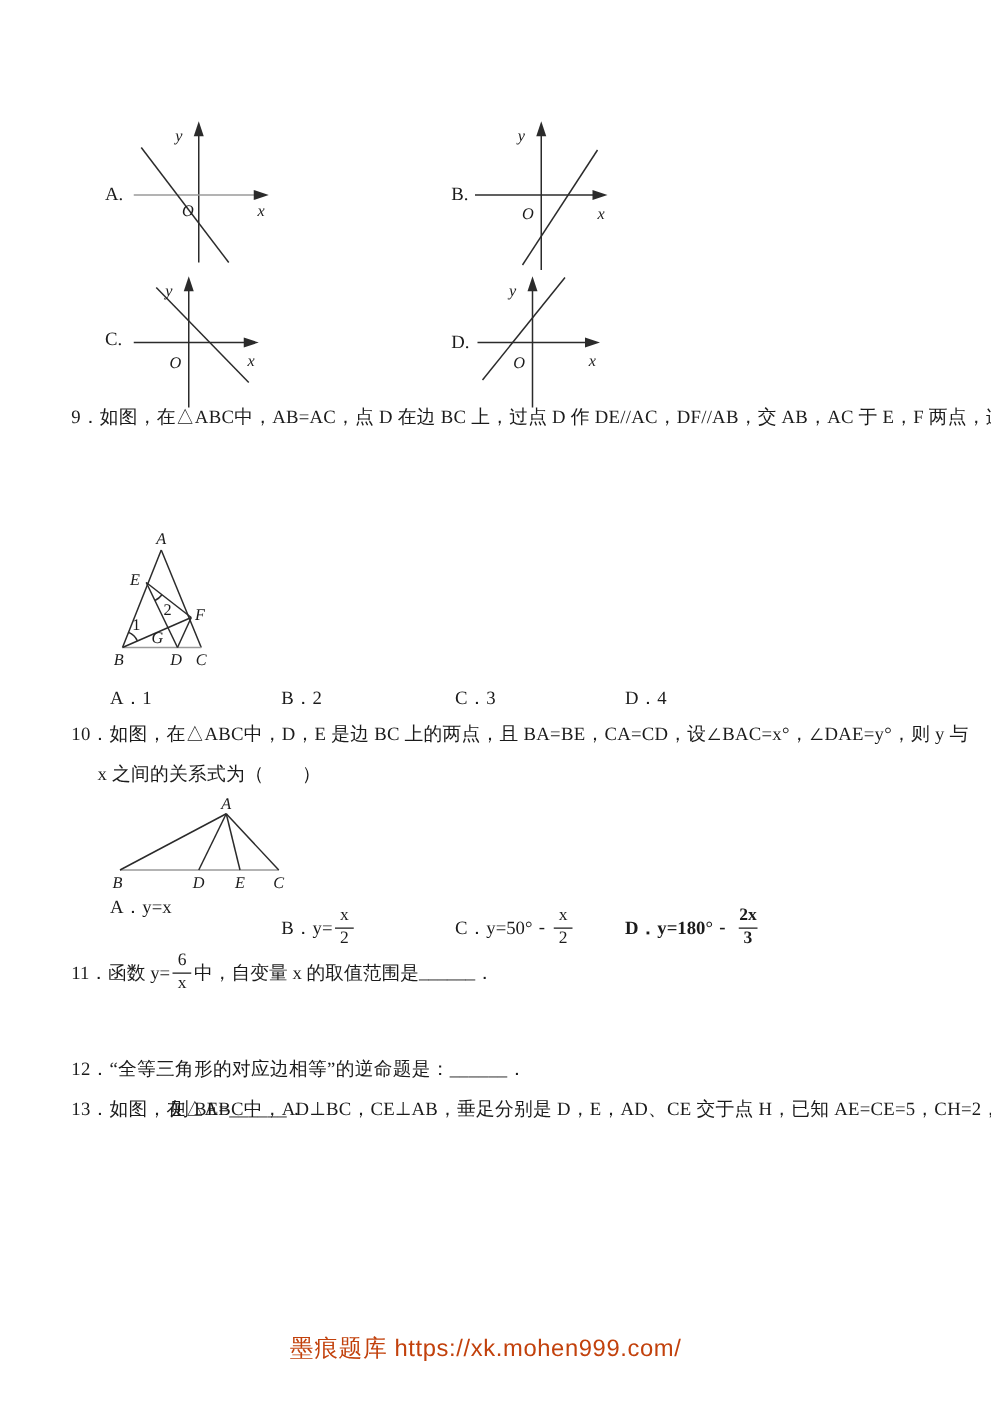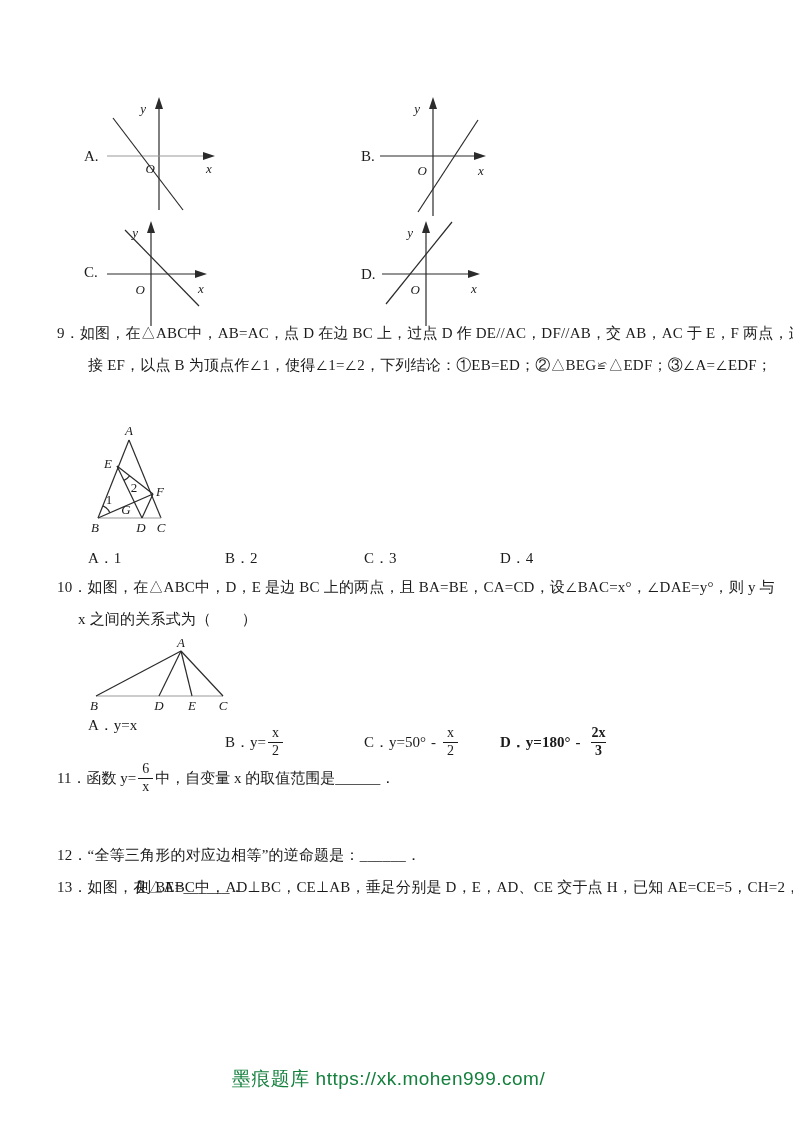--- a/index.html
+++ b/index.html
@@ -17,21 +17,21 @@
   .fig text { font-family:"Liberation Serif", serif; font-style:italic; font-size:13px; fill:#1b1b1b; }
   .fig text.upright { font-style:normal; }
   .optrow { position:absolute; font-size:15px; white-space:nowrap; }
   .fracopt { position:absolute; display:flex; align-items:center; height:42px; font-size:15px; white-space:nowrap; }
   .minus { margin:0 5px; }
   .frac { display:inline-flex; flex-direction:column; align-items:center; line-height:1.15; font-size:14px; margin:0 2px; }
   .frac .den { border-top:1.2px solid #1b1b1b; padding:0 4px; }
   .frac .num { padding:0 4px; }
   .footer {
     position:absolute; left:0; right:16px; top:1066px; text-align:center;
-    font-family:"Liberation Sans", sans-serif; font-size:19px; color:#15803d; letter-spacing:.5px;
+    font-family:"Liberation Sans", sans-serif; font-size:19px; color:#c2410c; letter-spacing:.5px;
   }
 </style>
 </head>
 <body>
 
 <div class="page">
 
   <span class="graph-letter" style="left:84px;top:148px;">A.</span>
   <svg class="fig" style="left:95px;top:90px;" width="125" height="135">
     <line x1="64" y1="16" x2="64" y2="120"></line>
@@ -74,21 +74,20 @@
     <polygon points="58,5 54,17 62,17"></polygon>
     <line x1="14" y1="58" x2="102" y2="58"></line>
     <polygon points="112,58 100,54 100,62"></polygon>
     <line x1="18" y1="88" x2="84" y2="6"></line>
     <text x="45" y="21" text-anchor="end">y</text>
     <text x="103" y="77">x</text>
     <text x="52" y="78" text-anchor="end">O</text>
   </svg>
 
   <div class="tline" style="left:57px;top:324px;">9．如图，在△ABC中，AB=AC，点 D 在边 BC 上，过点 D 作 DE//AC，DF//AB，交 AB，AC 于 E，F 两点，连</div>
-  <div class="tline" style="left:88px;top:356px;">接 EF，以点 B 为顶点作∠1，使得∠1=∠2，下列结论：①EB=ED；②△BEG≌△EDF；③∠A=∠EDF；</div>
 
   <svg class="fig" style="left:78px;top:424px;" width="100" height="115">
     <line x1="51" y1="16" x2="20" y2="94"></line>
     <line x1="51" y1="16" x2="83" y2="94"></line>
     <line class="grayline" x1="20" y1="94" x2="83" y2="94"></line>
     <line x1="39" y1="42" x2="75" y2="70"></line>
     <line x1="39" y1="42" x2="64" y2="94"></line>
     <line x1="64" y1="94" x2="75" y2="70"></line>
     <line x1="20" y1="94" x2="75" y2="70"></line>
     <path d="M 31.9 88.7 A 13 13 0 0 0 24.9 81.9"></path>

